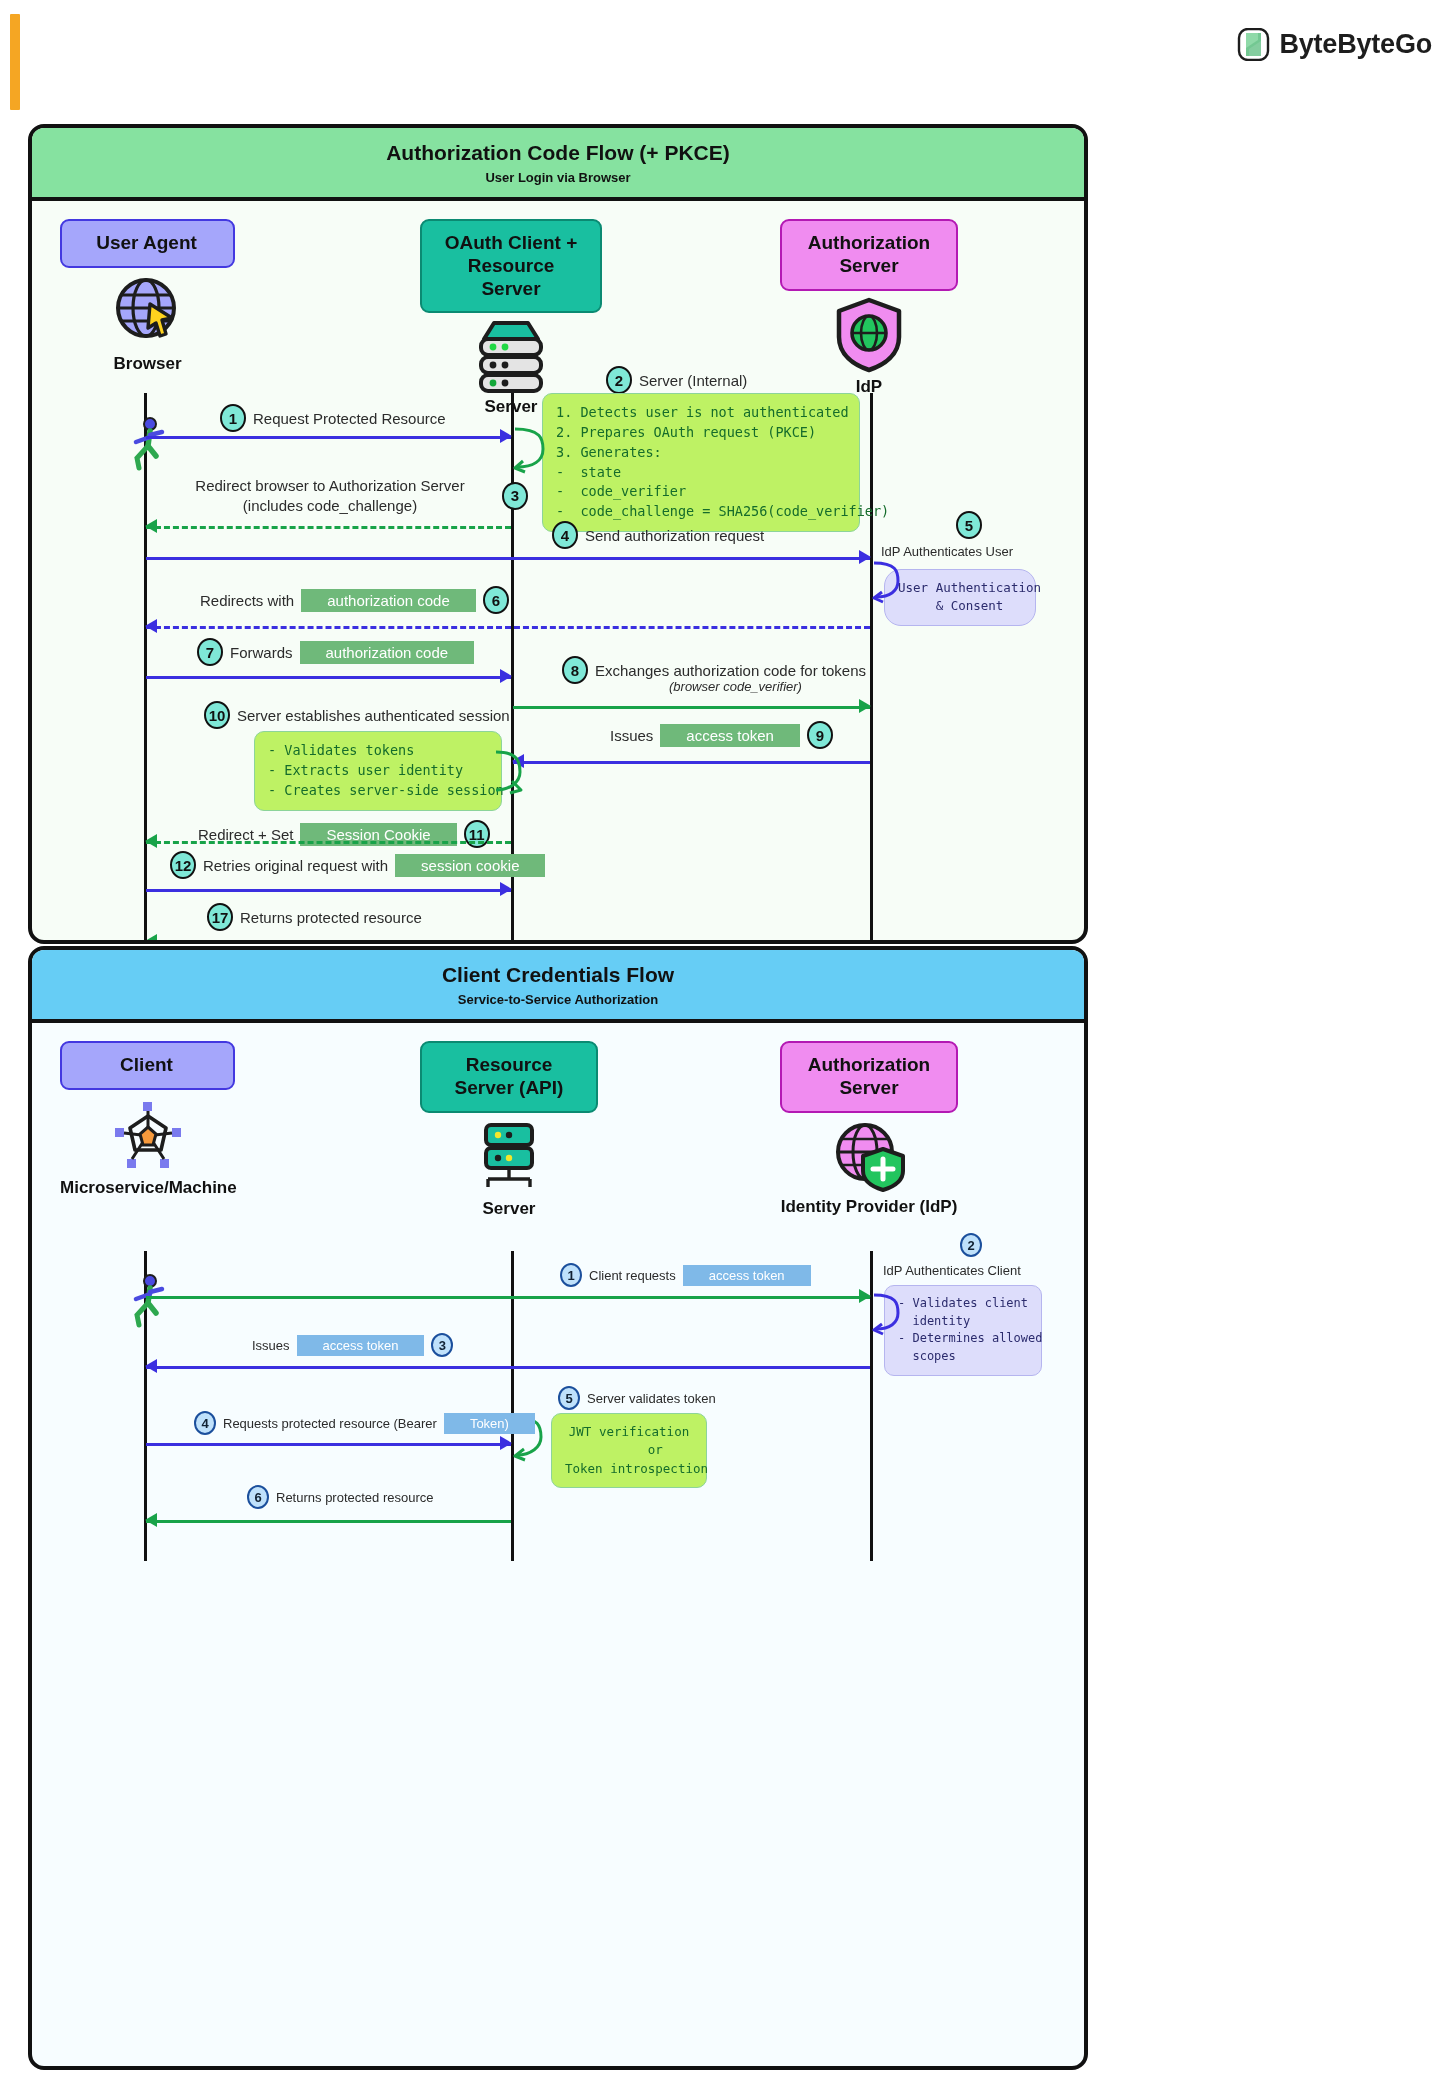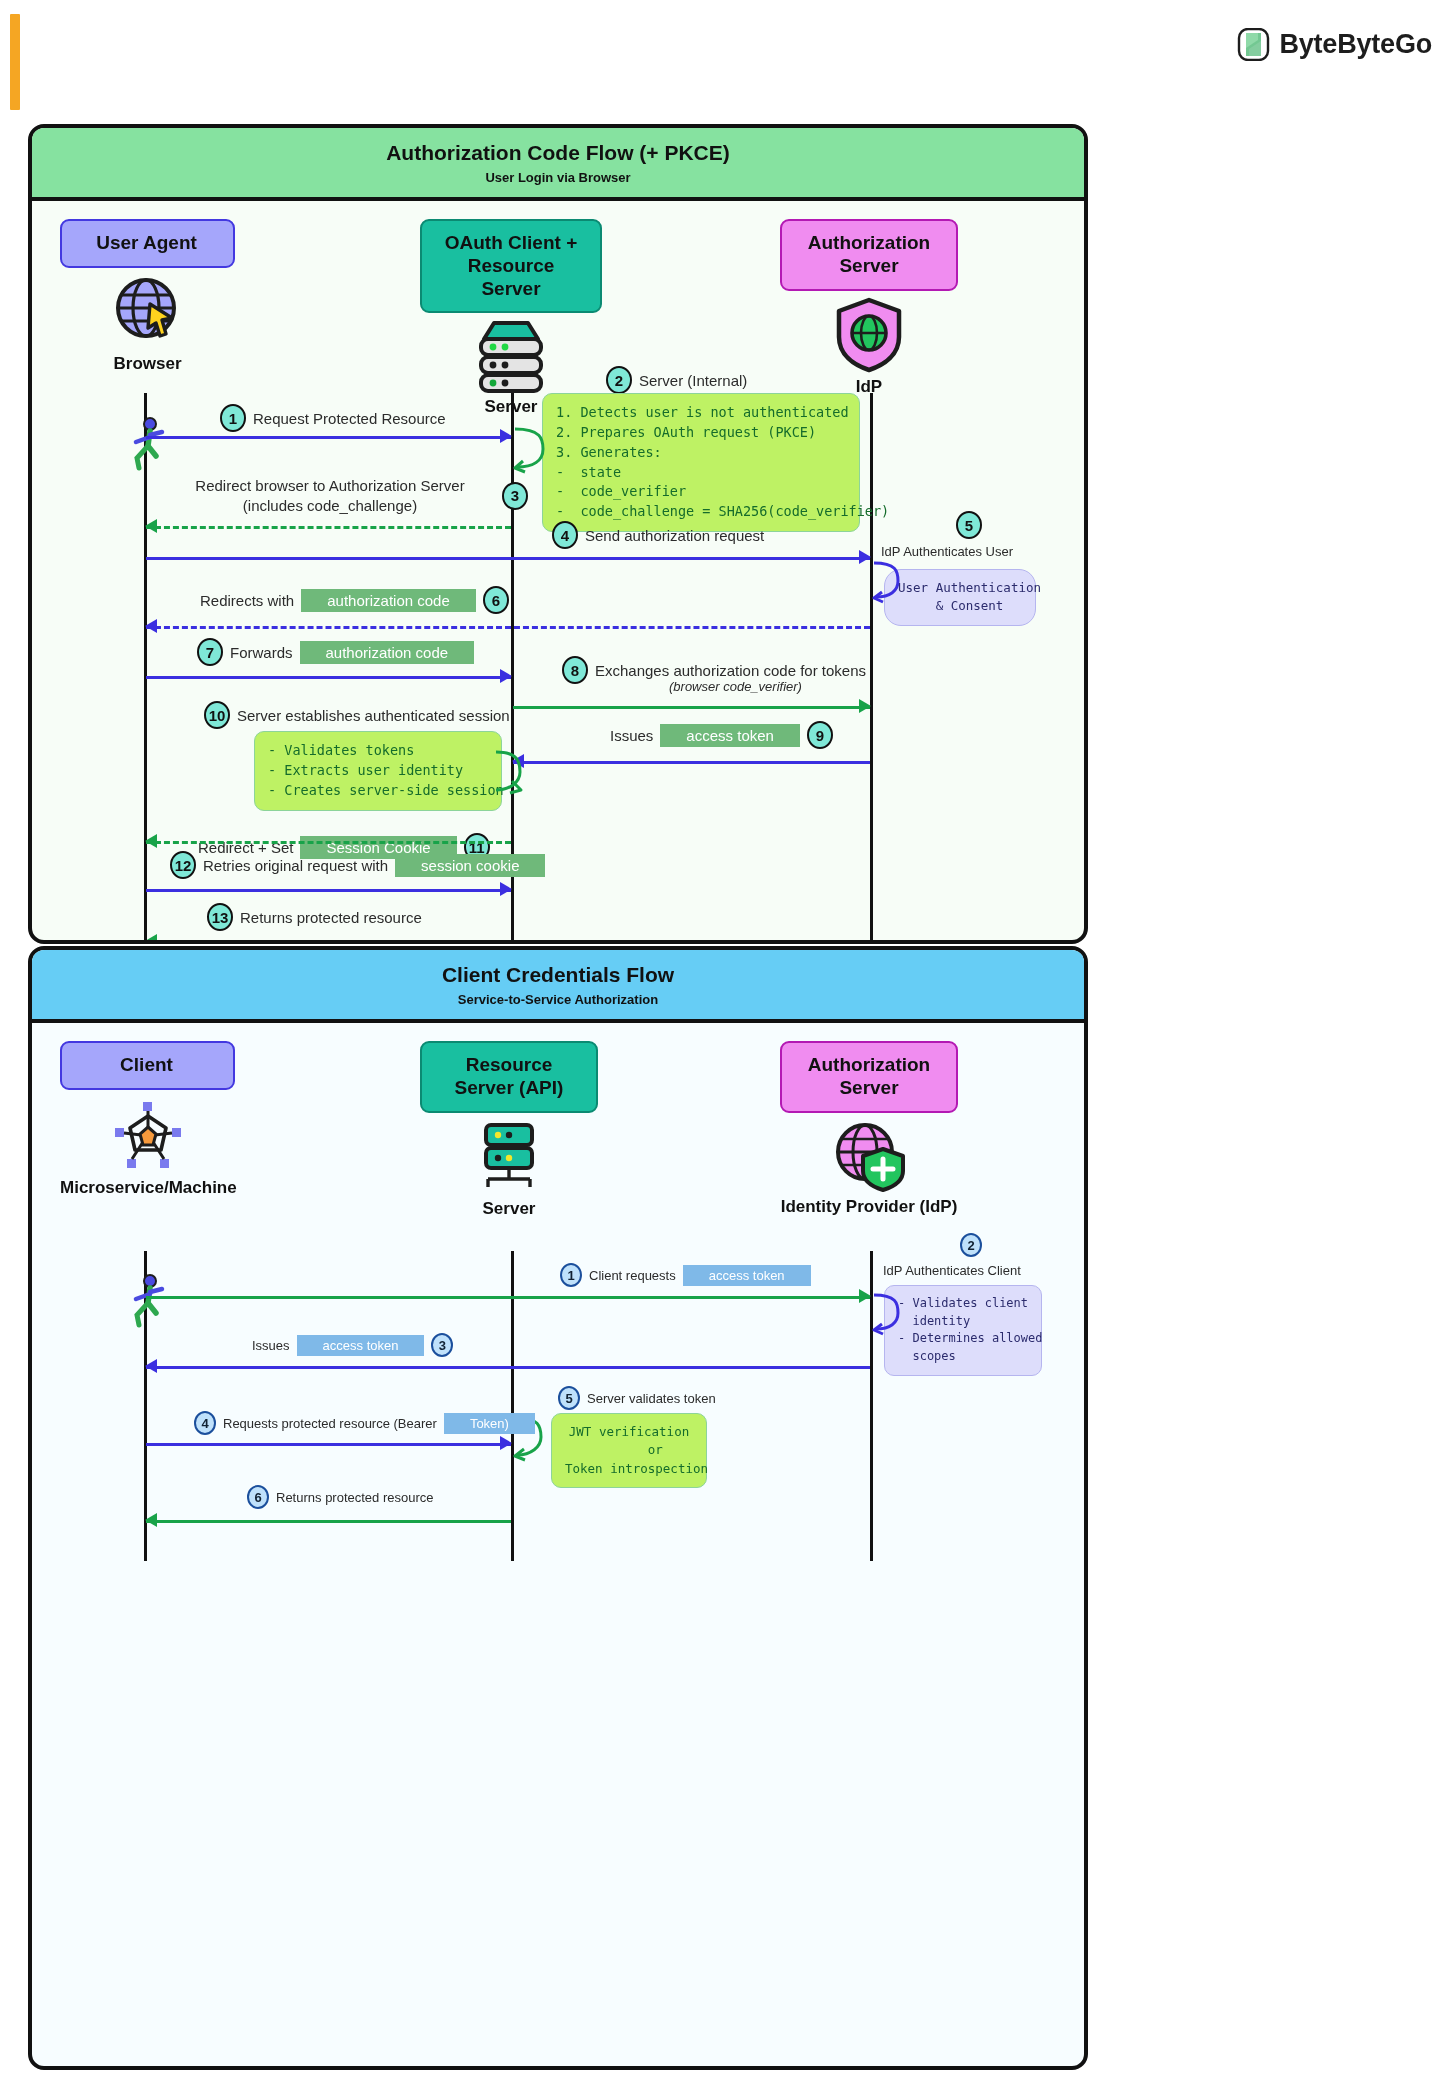--- a/index.html
+++ b/index.html
@@ -309,42 +309,42 @@
     <div class="note green" style="left:222px; top:530px; width:248px;">- Validates tokens
 - Extracts user identity
 - Creates server-side session</div>
     <div class="selfloop" style="left:460px; top:545px;">
       <svg width="32" height="52" viewBox="0 0 32 52">
         <path d="M4 6 C26 6 28 16 28 26 C28 36 18 44 4 44" fill="none" stroke="#18a349" stroke-width="3"></path>
         <path d="M20 35 L29 44 L18 47" fill="none" stroke="#18a349" stroke-width="3" stroke-linejoin="round"></path>
       </svg>
     </div>
 
-    <div class="msg-label" style="left:166px; top:632px;">
+    <div class="msg-label" style="left:166px; top:619px;">
       <span>Redirect + Set</span>
       <span class="tokenchip">Session Cookie</span>
       <span class="badge">11</span>
     </div>
     <div class="arrow green" style="left:114px; top:640px; width:365px;">
       <div class="line dash-green"></div>
       <div class="head left"></div>
     </div>
 
     <div class="msg-label" style="left:138px; top:650px;">
       <span class="badge">12</span>
       <span>Retries original request with</span>
       <span class="tokenchip">session cookie</span>
     </div>
     <div class="arrow blue" style="left:114px; top:688px; width:365px;">
       <div class="line solid-blue"></div>
       <div class="head right"></div>
     </div>
 
     <div class="msg-label" style="left:175px; top:702px;">
-      <span class="badge">13</span>
+      <span class="badge">17</span>
       <span>Returns protected resource</span>
     </div>
     <div class="arrow green" style="left:114px; top:740px; width:365px;">
       <div class="line solid-green"></div>
       <div class="head left"></div>
     </div>
 
   </div>
 </div>
 

